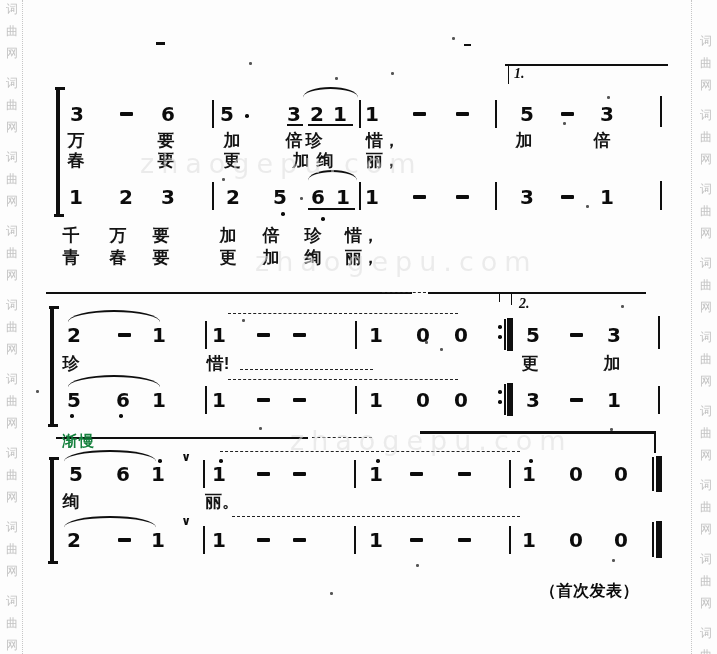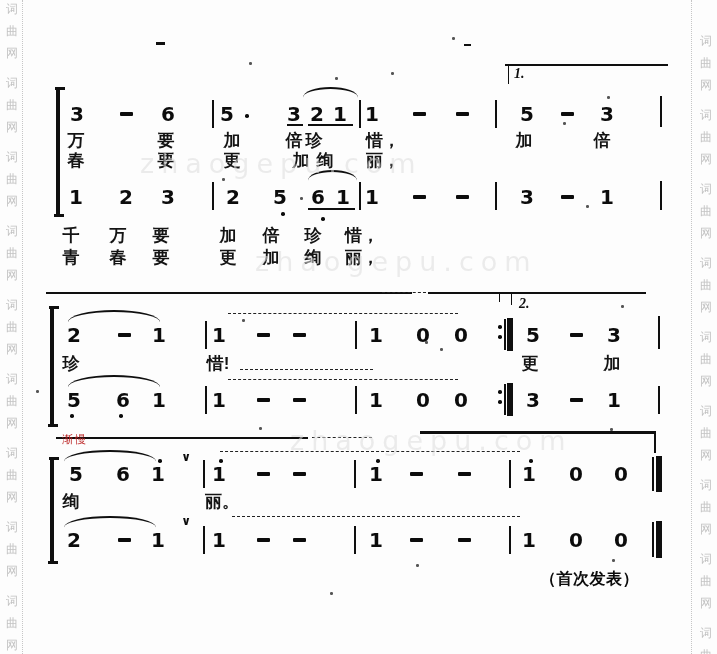--- a/index.html
+++ b/index.html
@@ -14,21 +14,21 @@
   .dash-line{position:absolute;border-top:1.5px dashed #222;background:none;}
   .slur{position:absolute;border-top:2px solid #0f0f0f;border-radius:100% 100% 0 0/ 160% 160% 0 0;}
   .odot{position:absolute;width:3.5px;height:3.5px;background:#0c0c0c;border-radius:50%;}
   .speck{position:absolute;width:2.5px;height:2.5px;background:#2a2a2a;border-radius:50%;opacity:.8;}
   .wm{position:absolute;font-size:12px;color:#c3c3c3;width:16px;text-align:center;line-height:14px;}
   .edge-dots{position:absolute;top:0;bottom:0;width:0;border-left:1px dotted #c6c6c6;}
   .dwm{position:absolute;font-size:27px;letter-spacing:7px;color:#dedede;opacity:.55;
        font-family:"DejaVu Sans",sans-serif;}
   .volta-label{position:absolute;font-family:"Liberation Serif","DejaVu Serif",serif;
        font-style:italic;font-weight:bold;font-size:14px;color:#101010;}
-  .tempo{position:absolute;font-weight:normal;font-size:11px;color:#b91c1c;letter-spacing:2px;}
+  .tempo{position:absolute;font-weight:bold;font-size:15px;color:#15803d;letter-spacing:2px;}
   .breath{position:absolute;transform:translateX(-50%);font-size:12px;font-weight:bold;color:#0c0c0c;}
   .footer{position:absolute;font-weight:bold;font-size:16px;color:#0c0c0c;letter-spacing:0.5px;}
 </style>
 </head>
 <body>
 
 <div id="page">
   <div id="score">
       <div class="tok num" style="left: 77px; top: 103px;">3</div>
       <div class="dash" style="left: 119.5px; top: 112px;"></div>
@@ -295,14 +295,14 @@
 
   <div class="dwm" style="left:140px;top:148px;">zhaogepu.com</div>
   <div class="dwm" style="left:255px;top:246px;">zhaogepu.com</div>
   <div class="dwm" style="left:290px;top:425px;">zhaogepu.com</div>
 
   <div class="volta-label" style="left:514px;top:66px;">1.</div>
   <div class="volta-label" style="left:519px;top:296px;">2.</div>
   <div class="tempo" style="left:62px;top:432px;">渐慢</div>
   <div class="breath" style="left:186px;top:450px;">∨</div>
   <div class="breath" style="left:186px;top:514px;">∨</div>
-  <div class="footer" style="left:540px;top:569px;">（首次发表）</div>
+  <div class="footer" style="left:540px;top:581px;">（首次发表）</div>
 </div>
 
 </body></html>

